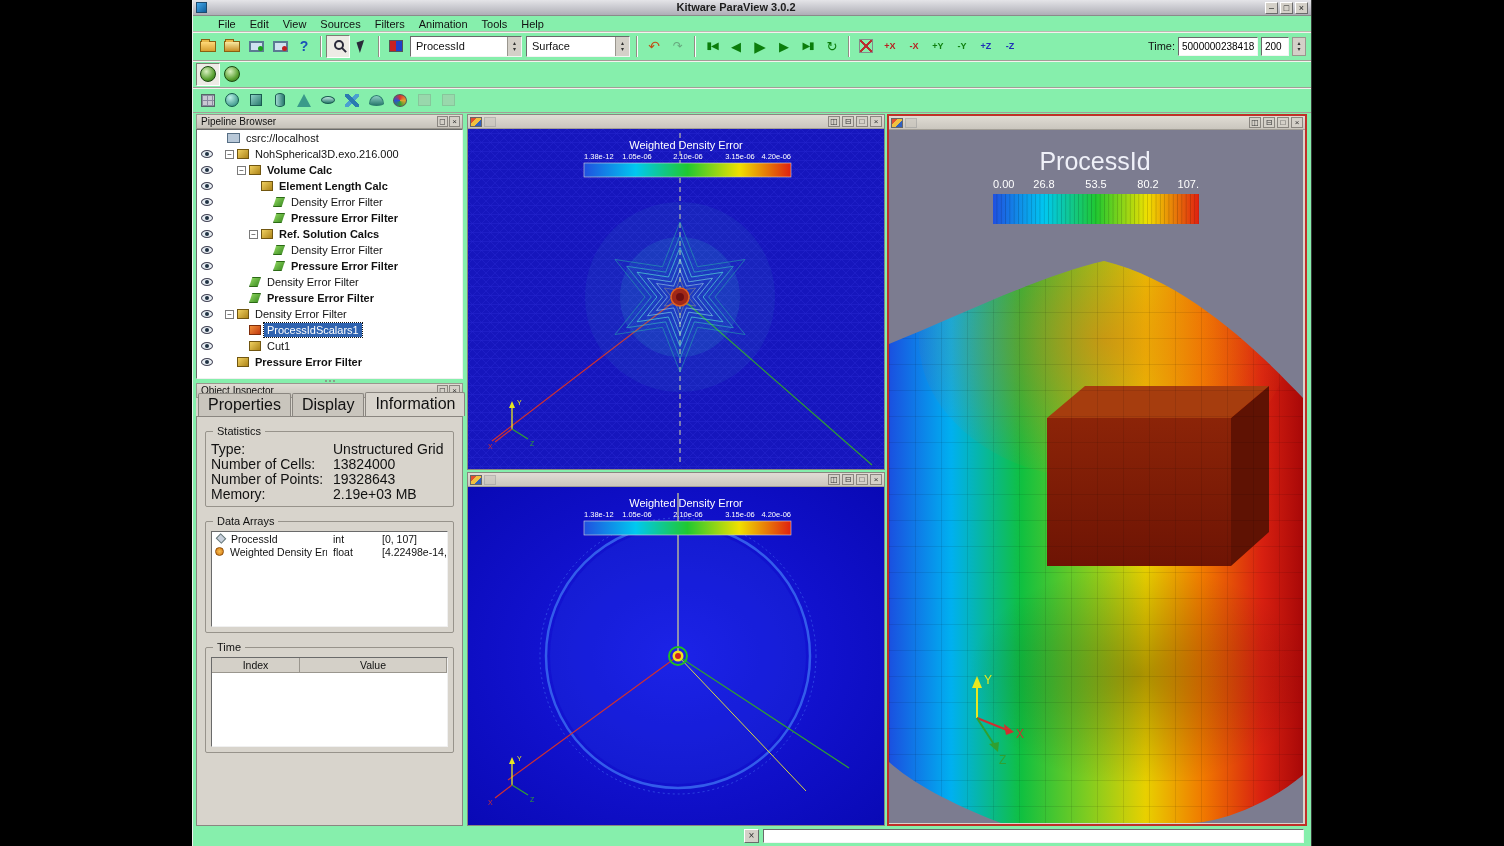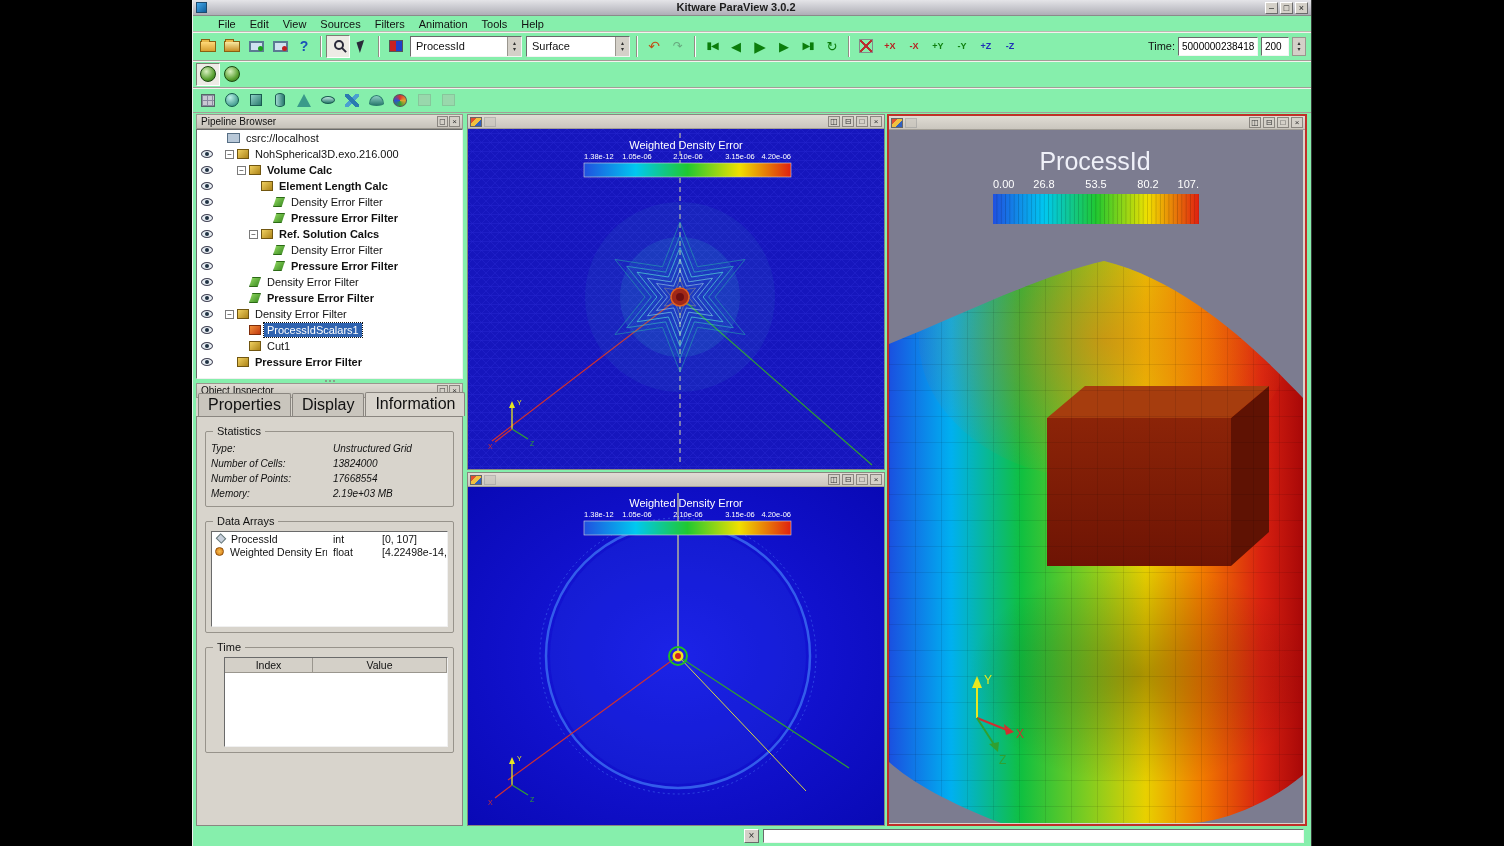--- a/index.html
+++ b/index.html
@@ -82,21 +82,21 @@
 .trow.sel .tlabel{background:#2f63b0;color:#fff;outline:1px dotted #111;}
 .splitter{position:absolute;left:3px;width:267px;height:4px;display:flex;align-items:center;justify-content:center;gap:2px;}
 .splitter i{width:2px;height:2px;background:#8a8680;border-radius:50%;}
 
 .tabs{position:absolute;left:0;top:15px;height:18px;display:flex;align-items:flex-end;padding-left:2px;font-size:16px;}
 .tab{padding:2px 9px 2px;border:1px solid #8a8680;border-bottom:none;background:#c9c5bd;margin-right:1px;border-radius:2px 2px 0 0;}
 .tab.active{background:#d8d4cc;padding-bottom:3px;font-weight:normal;}
 .oi-content{position:absolute;left:0;right:0;top:33px;bottom:0;border:1px solid #8a8680;background:#d8d4cc;padding:10px 6px 4px;overflow:hidden;}
 .group{border:1px solid #97938b;border-radius:2px;position:relative;margin:4px 2px 14px;padding:9px 5px 5px;}
 .group-title{position:absolute;top:-7px;left:7px;background:#d8d4cc;padding:0 4px;font-size:11px;}
-.srow{display:flex;font-size:10px;height:15px;align-items:center;font-style:italic;}
+.srow{display:flex;font-size:14px;height:15px;align-items:center;}
 .slabel{width:122px;flex:none;}
 .dt{border:1px solid;border-color:#6a6a6a #f0f0f0 #f0f0f0 #6a6a6a;background:#fff;font-size:10.5px;}
 .dt-head{display:flex;background:#d4d0c8;border-bottom:1px solid #9a968e;}
 .dt-head span{padding:1px 3px;border-right:1px solid #9a968e;text-align:center;}
 .dt-row{display:flex;align-items:center;height:13px;}
 .dt-row span{padding:0 3px;overflow:hidden;white-space:nowrap;}
 .c1{width:118px;flex:none;display:flex;align-items:center;gap:3px;}
 .c2{width:49px;flex:none;}
 .c3{flex:1;}
 .da-ic1{width:7px;height:7px;background:#c8d0dc;border:1px solid #677;transform:rotate(45deg);flex:none;margin-left:2px;}
@@ -454,21 +454,21 @@
         <div class="srow">
               <span class="slabel">Type:</span>
               <span>Unstructured Grid</span>
             </div>
         <div class="srow">
               <span class="slabel">Number of Cells:</span>
               <span>13824000</span>
             </div>
         <div class="srow">
               <span class="slabel">Number of Points:</span>
-              <span>17668554</span>
+              <span>19328643</span>
             </div>
         <div class="srow">
               <span class="slabel">Memory:</span>
               <span>2.19e+03 MB</span>
             </div>
       </div>
 
       <div class="group">
         <span class="group-title">Data Arrays</span>
         <div class="dt" style="height:96px;">
@@ -487,21 +487,21 @@
                 </span>
             <span class="c2">float</span>
             <span class="c3">[4.22498e-14, 4.1...</span>
           </div>
         </div>
       </div>
 
 
       <div class="group">
         <span class="group-title">Time</span>
-        <div class="dt" style="height:90px;margin-left:13px;">
+        <div class="dt" style="height:90px;">
           <div class="dt-head">
             <span style="width:88px;flex:none;text-align:center;">Index</span>
             <span style="flex:1;text-align:center;">Value</span>
           </div>
         </div>
       </div>
 
     </div>
   </div>
 

